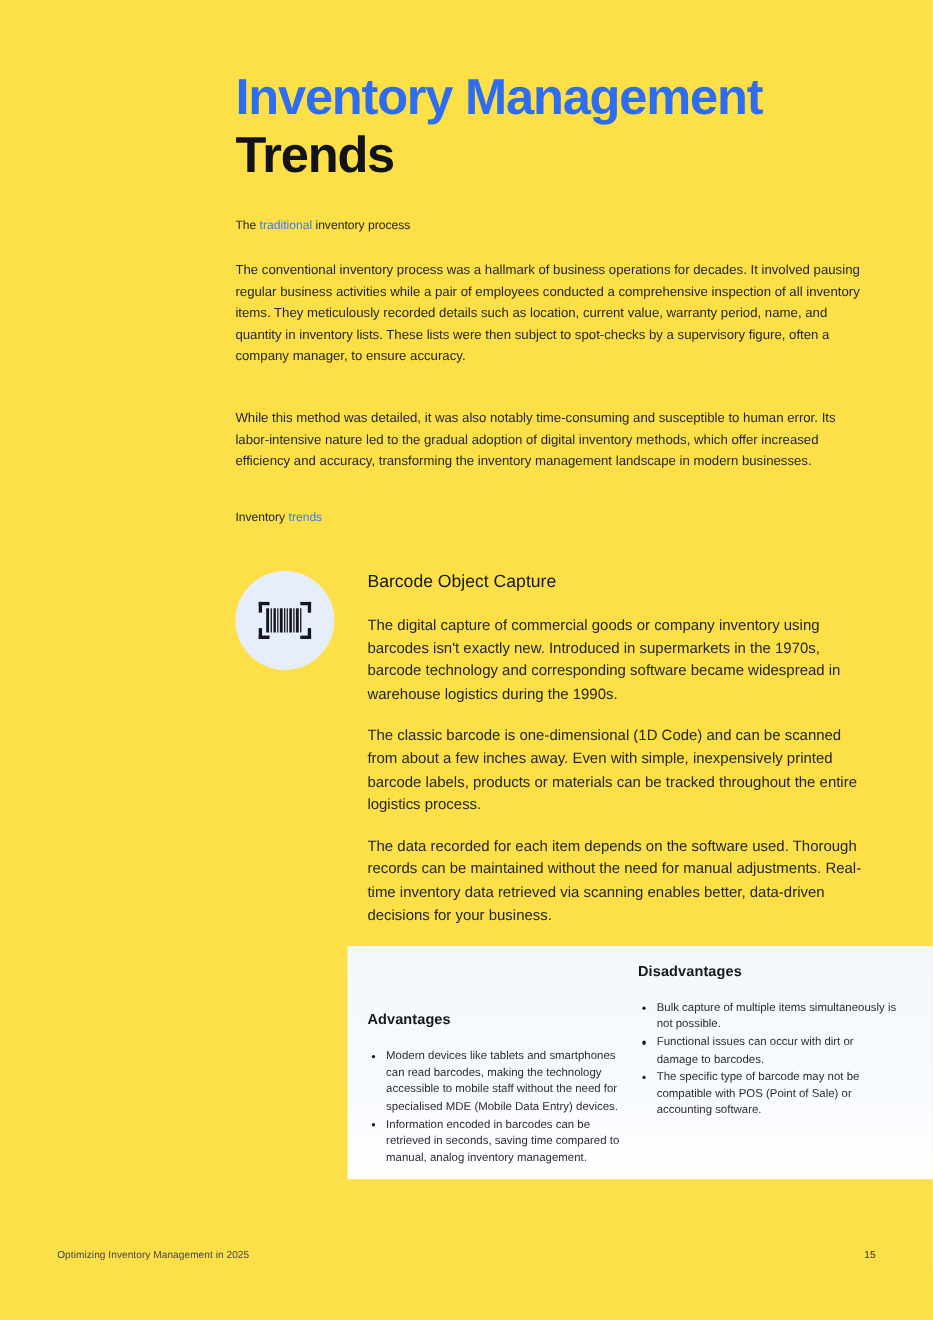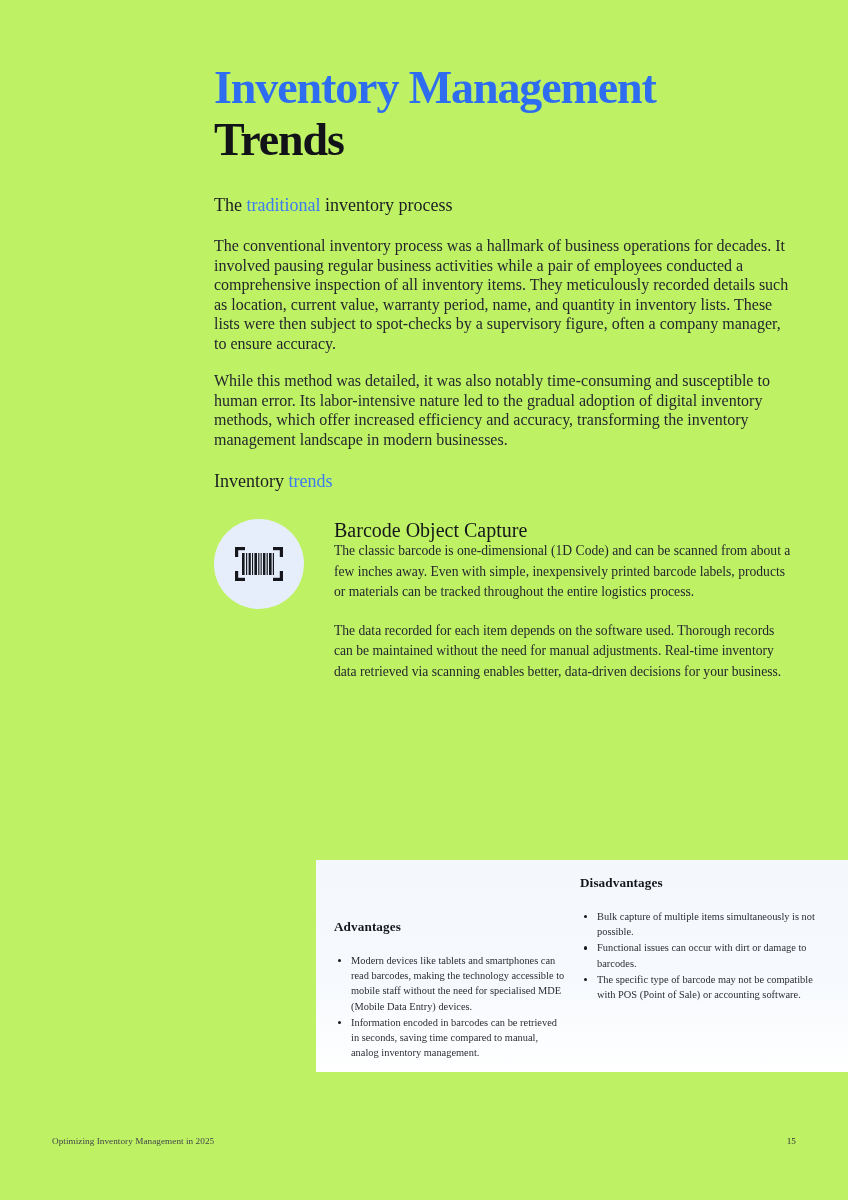--- a/index.html
+++ b/index.html
@@ -14,22 +14,21 @@
     font-family: "Liberation Sans", sans-serif;
     color: #16181d;
     position: relative;
     overflow: hidden;
   }
 
   .page {
     position: relative;
     width: 848px;
     height: 1200px;
-    background: #bef264;
-    font-family: Liberation Serif, serif;
+    background: #fde047;
   }
 
   
   .title-block {
     position: absolute;
     left: 214px;
     top: 62px;
     width: 600px;
   }
   .title-line {
@@ -42,29 +41,29 @@
   .title-line-2 { color: #111318; }
 
   
   .col {
     position: absolute;
     left: 214px;
     width: 578px;
   }
 
   .sub-head {
-    font-size: 18px;
+    font-size: 11px;
     line-height: 22px;
     font-weight: 400;
     color: #1b1d22;
   }
   .sub-head .accent { color: #3b7bf0; }
 
   p.body {
-    font-size: 16px;
+    font-size: 12px;
     line-height: 19.6px;
     color: #24262c;
     font-weight: 400;
   }
   p.body + p.body { margin-top: 18px; }
 
   
   .trend-row {
     position: absolute;
     left: 214px;
@@ -83,24 +82,25 @@
     align-items: center;
     justify-content: center;
   }
   .icon-badge svg { display: block; }
 
   .trend-body {
     margin-left: 120px;
     width: 458px;
   }
   .trend-title {
-    font-size: 20px;
+    font-size: 16px;
     line-height: 22px;
     font-weight: 400;
     color: #141619;
+    margin-bottom: 18px;
   }
   .trend-body p.body { font-size: 13.6px; line-height: 20.6px; }
 
   
   .proscons {
     position: absolute;
     left: 316px;
     top: 860px;
     width: 532px;
     height: 212px;
@@ -177,21 +177,21 @@
   </div>
 
   <div class="col" style="top:236px;">
     <p class="body">The conventional inventory process was a hallmark of business operations for decades. It involved pausing regular business activities while a pair of employees conducted a comprehensive inspection of all inventory items. They meticulously recorded details such as location, current value, warranty period, name, and quantity in inventory lists. These lists were then subject to spot-checks by a supervisory figure, often a company manager, to ensure accuracy.</p>
   </div>
 
   <div class="col" style="top:371px;">
     <p class="body">While this method was detailed, it was also notably time-consuming and susceptible to human error. Its labor-intensive nature led to the gradual adoption of digital inventory methods, which offer increased efficiency and accuracy, transforming the inventory management landscape in modern businesses.</p>
   </div>
 
-  <div class="col" style="top:470px;">
+  <div class="col" style="top:460px;">
     <div class="sub-head">
       <span>Inventory </span><span class="accent">trends</span>
     </div>
   </div>
 
   <div class="trend-row">
 
     <div class="icon-badge">
       <svg width="48" height="34" viewBox="0 0 48 34" aria-hidden="true">
 
@@ -217,20 +217,21 @@
           <rect x="28" y="6" width="2.4" height="22"></rect>
           <rect x="31.6" y="6" width="1.2" height="22"></rect>
           <rect x="34" y="6" width="2.6" height="22"></rect>
           <rect x="37.8" y="6" width="1.2" height="22"></rect>
         </g>
       </svg>
     </div>
 
     <div class="trend-body">
       <div class="trend-title">Barcode Object Capture</div>
+      <p class="body">The digital capture of commercial goods or company inventory using barcodes isn't exactly new. Introduced in supermarkets in the 1970s, barcode technology and corresponding software became widespread in warehouse logistics during the 1990s.</p>
       <p class="body">The classic barcode is one-dimensional (1D Code) and can be scanned from about a few inches away. Even with simple, inexpensively printed barcode labels, products or materials can be tracked throughout the entire logistics process.</p>
       <p class="body">The data recorded for each item depends on the software used. Thorough records can be maintained without the need for manual adjustments. Real-time inventory data retrieved via scanning enables better, data-driven decisions for your business.</p>
     </div>
   </div>
 
   <div class="proscons">
 
     <div class="pc-col adv">
       <div class="pc-head">Advantages</div>
       <ul class="pc-list">

